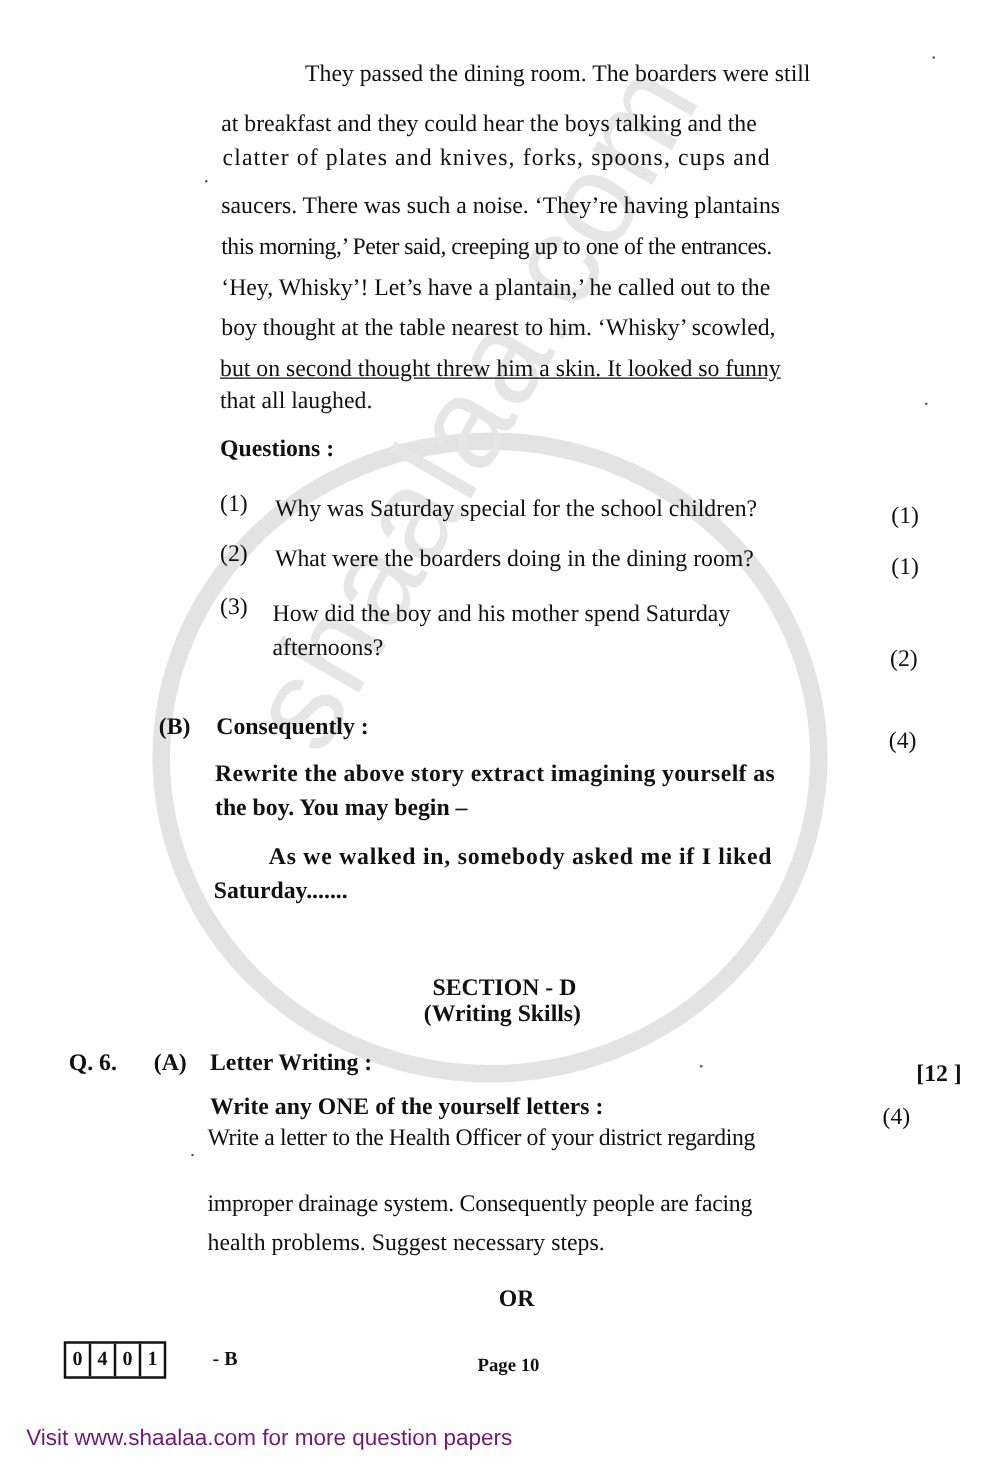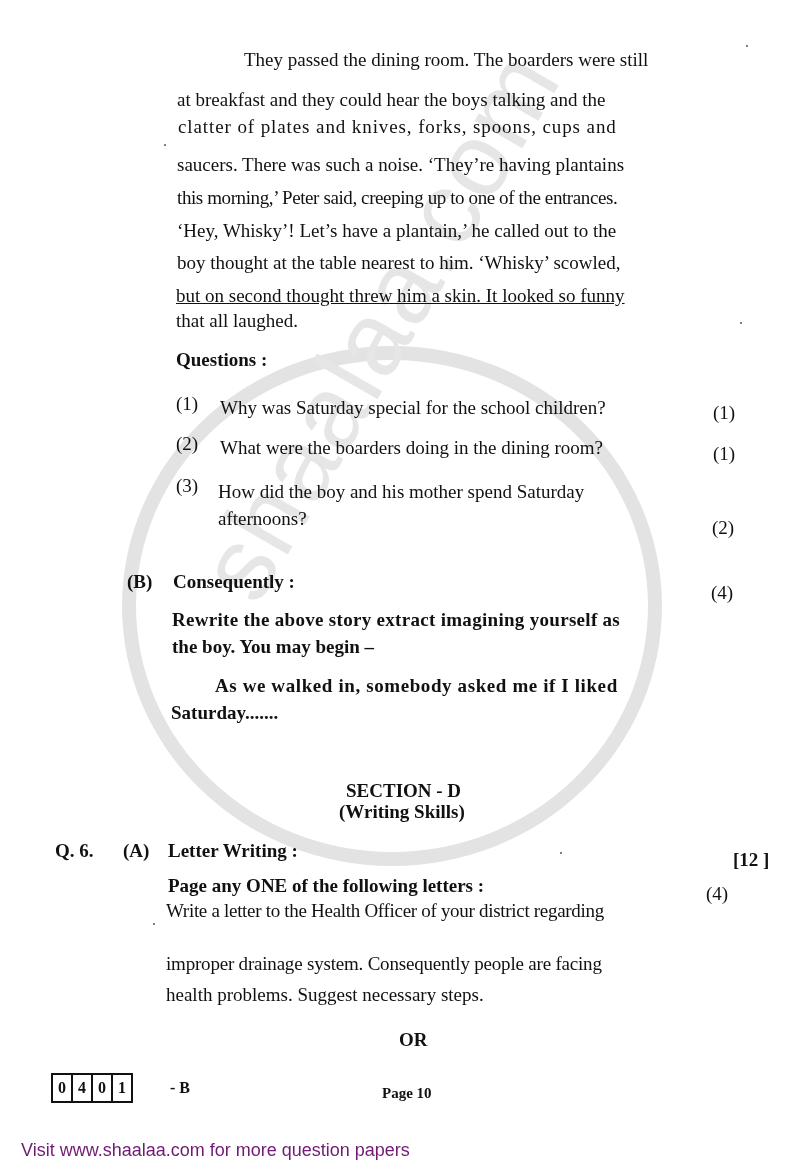--- a/index.html
+++ b/index.html
@@ -68,21 +68,21 @@
 <div>
   <div class="abs para bold" style="left:346px;top:769px;margin-top:12px;">SECTION - D</div>
   <div class="abs para bold" style="left:339px;top:802px;">(Writing  Skills)</div>
 </div>
 
 <div>
   <div class="abs para bold" style="left:55px;top:841px;">Q. 6.</div>
   <div class="abs para bold" style="left:123px;top:841px;">(A)</div>
   <div class="abs para bold" style="left:168px;top:841px;">Letter Writing :</div>
   <div class="abs para bold" style="left:733px;top:850px;">[12 ]</div>
-  <div class="abs para bold" style="left:168px;top:876px;">Page any ONE of the following letters :</div>
+  <div class="abs para bold" style="left:168px;top:876px;">Write any ONE of the yourself letters :</div>
   <div class="abs para" style="left:706px;top:884px;">(4)</div>
   <div class="abs para" style="left:166px;top:901px;letter-spacing:-0.3px;">Write a letter to the Health Officer of your district regarding</div>
   <div class="abs para" style="left:166px;top:954px;letter-spacing:-0.2px;">improper drainage system. Consequently people are facing</div>
   <div class="abs para" style="left:166px;top:985px;">health problems. Suggest necessary steps.</div>
   <div class="abs para bold" style="left:399px;top:1030px;">OR</div>
 </div>
 
 <div class="code-box">
   <div class="code-cell">0</div>
   <div class="code-cell">4</div>

